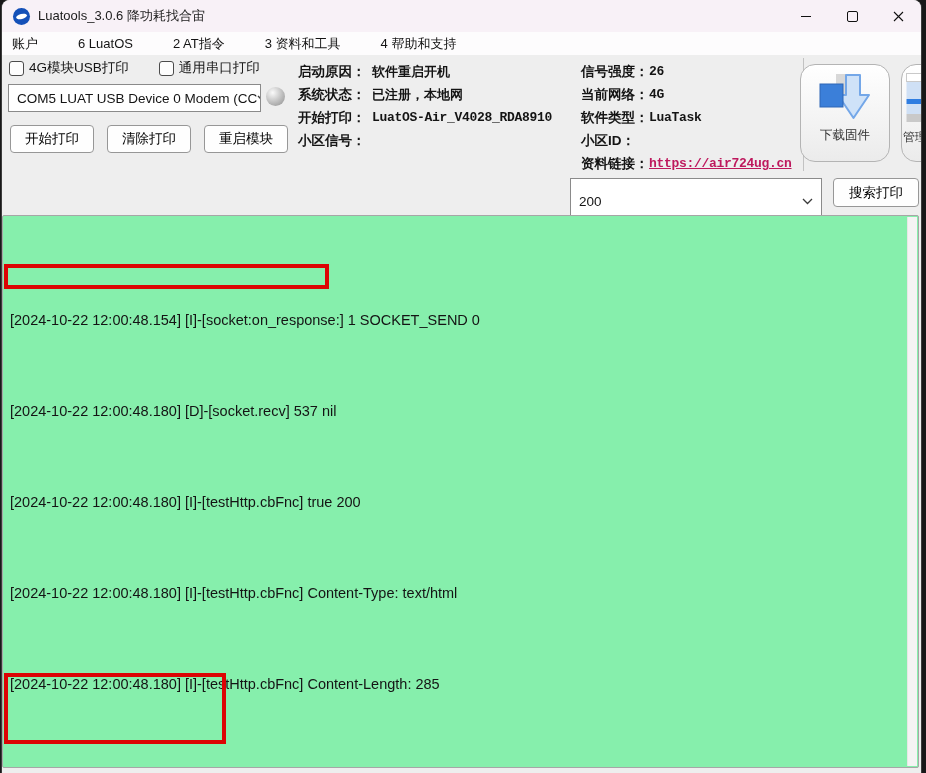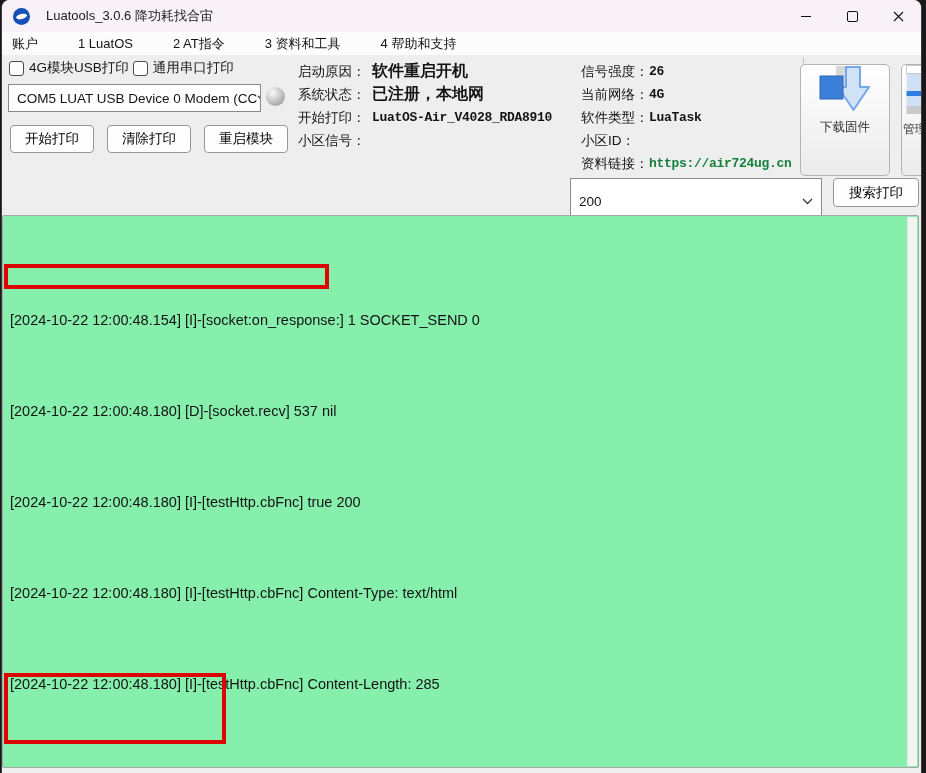--- a/index.html
+++ b/index.html
@@ -7,60 +7,60 @@
        font-family:"Liberation Sans","DejaVu Sans",sans-serif;color:#141414}
   .window{position:absolute;left:2px;top:0;width:919px;height:773px;background:#eeeeee;
           border-radius:8px 8px 0 0;overflow:hidden;box-shadow:0 0 0 1px #3c3c3c}
   
   .titlebar{position:absolute;left:0;top:0;width:100%;height:32px;background:#f8f1f7;
             display:flex;align-items:center}
   .app-icon{width:17px;height:17px;border-radius:50%;background:#1450b8;margin-left:11px;
             position:relative;flex:0 0 auto}
   .app-icon::after{content:"";position:absolute;left:3px;top:6px;width:11px;height:5px;
             background:#fff;border-radius:50%;transform:rotate(-14deg)}
-  .title{margin-left:16px;font-size:13px;color:#1b1b1b;white-space:nowrap}
+  .title{margin-left:8px;font-size:13px;color:#1b1b1b;white-space:nowrap}
   .winbtns{margin-left:auto;display:flex;height:100%}
   .winbtn{width:46px;height:100%;display:flex;align-items:center;justify-content:center}
   .g-min{width:10px;height:1px;background:#111}
   .g-max{width:9px;height:9px;border:1px solid #111;border-radius:2px}
   
   .menubar{position:absolute;left:0;top:32px;width:100%;height:23px;background:#fdfcfd;
            display:flex;align-items:center;gap:40px;padding-left:10px;font-size:13px;box-sizing:border-box}
   .menuitem{white-space:nowrap;cursor:default}
   
   .panel{position:absolute;left:0;top:55px;width:100%;height:160px;background:#eeeeee}
-  .cbrow{position:absolute;left:7px;top:4px;display:flex;gap:4px;align-items:center;font-size:13.5px}
+  .cbrow{position:absolute;left:7px;top:4px;display:flex;gap:30px;align-items:center;font-size:13.5px}
   .cbitem{display:flex;align-items:center}
   .cb{width:13px;height:13px;border:1px solid #4b4b4b;border-radius:3px;background:#fdfdfd;margin-right:5px}
   .combo{background:#fff;border:1px solid #8a8a8a;border-radius:0;display:flex;align-items:center;
          padding:0 8px;font-size:13.5px;box-sizing:border-box;white-space:nowrap;overflow:hidden}
   .combo .chev{margin-left:auto;flex:0 0 auto}
   .port-combo{position:absolute;left:6px;top:29px;width:253px;height:28px}
   .ball{position:absolute;left:264px;top:32px;width:19px;height:19px;border-radius:50%;
         background:radial-gradient(circle at 35% 30%,#fafafa,#bdbdbd 55%,#8d8d8d)}
   .btnrow{position:absolute;left:8px;top:70px;display:flex;gap:13px}
   .btn{min-width:84px;height:28px;background:#fefefe;border:1px solid #979797;border-radius:4px;
        font-size:13.5px;font-family:inherit;display:flex;align-items:center;justify-content:center;
        padding:0 10px;cursor:default}
   
   .info-col{position:absolute;top:5px}
   .info-left{left:296px;width:285px}
   .info-right{left:579px;width:220px}
   .inforow{display:flex;align-items:center;height:23px}
-  .lab{font-weight:normal;font-size:13.5px;width:74px;flex:0 0 auto;white-space:nowrap}
+  .lab{font-weight:bold;font-size:13.5px;width:74px;flex:0 0 auto;white-space:nowrap}
   .info-right .lab{width:68px}
   .val{font-family:"Liberation Mono","DejaVu Sans Mono",monospace;font-weight:bold;font-size:13px;
        letter-spacing:-0.3px;white-space:nowrap}
-  .val.cn{font-family:Liberation Serif, serif;font-size:16px;letter-spacing:0}
-  .val.link{color:#15803d;cursor:pointer}
+  .val.cn{font-family:Liberation Serif, serif;font-size:13px;letter-spacing:0}
+  .val.link{color:#be185d;text-decoration:underline;cursor:pointer}
   .divider{position:absolute;left:801px;top:3px;width:1px;height:113px;background:#c2c2c2}
   
-  .fw-btn{position:absolute;top:9px;height:112px;background:linear-gradient(#ffffff,#ebebeb);
-          border:1px solid #b4b4b4;border-radius:5px;box-sizing:border-box;display:flex;
-          flex-direction:column;align-items:center;justify-content:flex-start;}
+  .fw-btn{position:absolute;top:9px;height:98px;background:linear-gradient(#ffffff,#ebebeb);
+          border:1px solid #b4b4b4;border-radius:15px;box-sizing:border-box;display:flex;
+          flex-direction:column;align-items:center;justify-content:flex-start;padding-top:8px}
   .dl-btn{left:798px;width:90px}
   .clip-btn{left:899px;width:70px;align-items:flex-start;padding-left:4px}
   .fw-label{font-size:12.5px;color:#333;margin-top:4px;white-space:nowrap}
   .clip-btn .fw-label{margin-left:-3px;font-size:12px}
   
   .search-combo{position:absolute;left:568px;top:123px;width:252px;height:46px}
   .search-btn{position:absolute;left:831px;top:123px;width:86px;height:29px}
   
   .logarea{position:absolute;left:0;top:215px;width:917px;height:553px;background:#86efac;
            border:1px solid #a6a6a6;border-radius:2px;box-sizing:border-box;overflow:hidden}
@@ -90,21 +90,21 @@
         <svg width="11" height="11">
             <path d="M1 1 L10 10 M10 1 L1 10" stroke="#111" stroke-width="1.1"></path>
           </svg>
       </div>
     </div>
   </div>
 
   <div class="menubar">
 
   <span class="menuitem">账户</span>
-      <span class="menuitem">1 LuatOS</span>
+      <span class="menuitem">6 LuatOS</span>
       <span class="menuitem">2 AT指令</span>
       <span class="menuitem">3 资料和工具</span>
       <span class="menuitem">4 帮助和支持</span>
     </div>
 
   <div class="panel">
 
     <div class="cbrow">
 
         <label class="cbitem">

